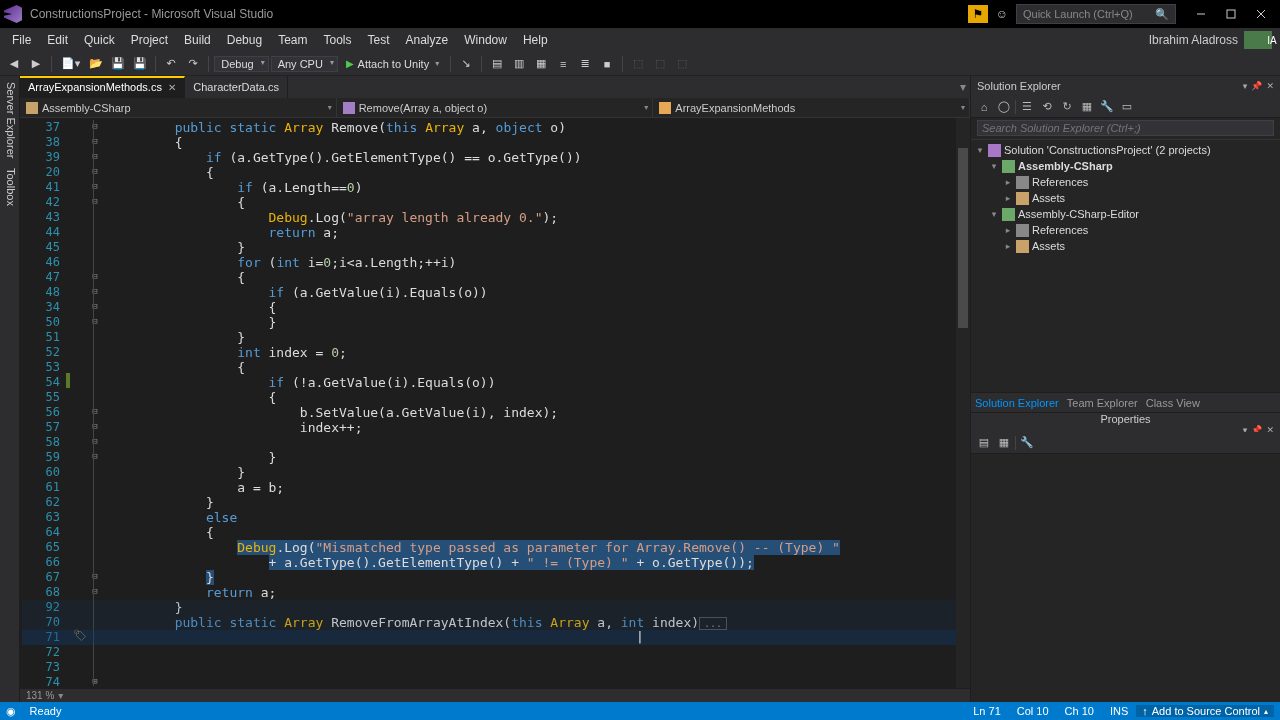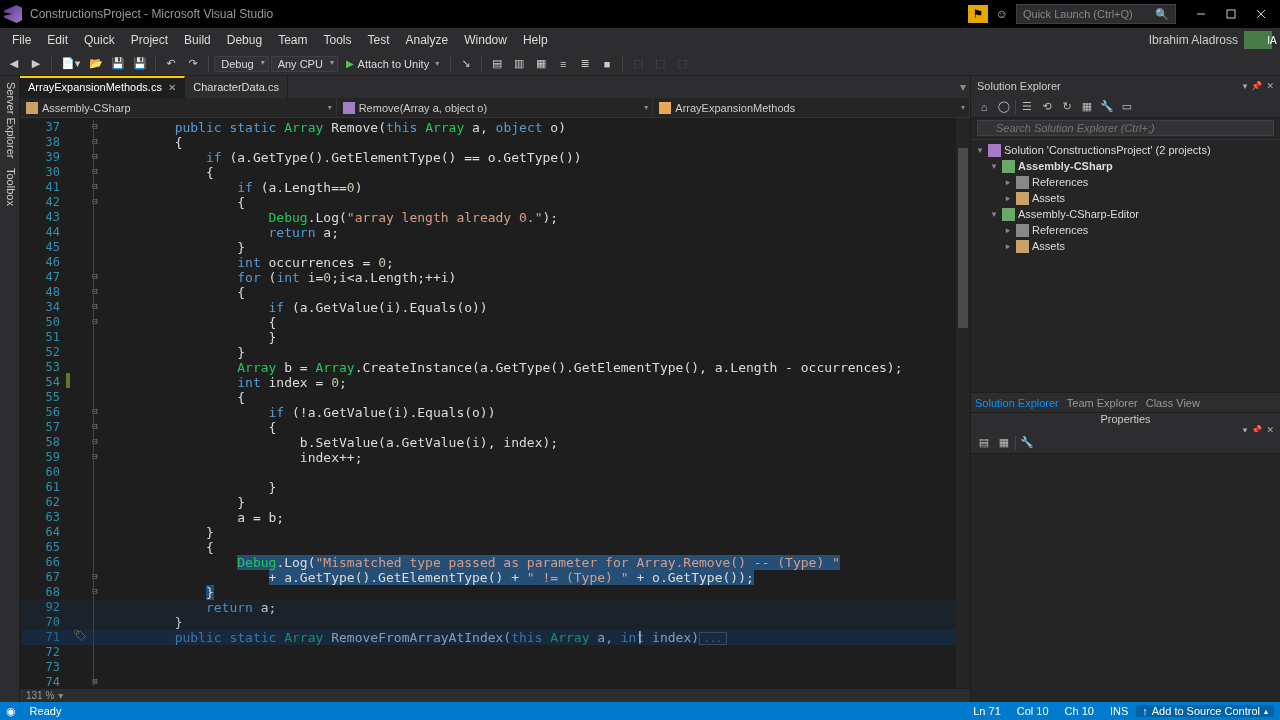--- a/index.html
+++ b/index.html
@@ -256,21 +256,21 @@
   padding: 2px 0 0 0;
   position: relative;
 }
 .code-lines .cl {
   height: 15px;
   line-height: 15px;
   white-space: pre;
   padding-left: 10px;
 }
 .cl .kw { color: #569cd6; }
-.cl .typ { color: #22c55e; }
+.cl .typ { color: #eab308; }
 .cl .str { color: #d69d85; }
 .cl .num { color: #b5cea8; }
 .cl .pln { color: #dcdcdc; }
 .sel {
   background: #264f78;
 }
 .sel-line-bg {
   position: absolute;
   background: #0e3a6b;
   left: -80px;
@@ -344,21 +344,21 @@
   background: #252526;
   border-bottom: 1px solid #333;
   padding: 2px 6px;
 }
 .se-search input {
   width: 100%;
   background: #333337;
   border: 1px solid #3f3f46;
   color: #888;
   font-size: 11px;
-  padding: 1px 18px;
+  padding: 1px 4px;
   font-style: italic;
 }
 .se-tree {
   flex: 1;
   padding: 2px 0;
   font-size: 11px;
   color: #dcdcdc;
   overflow: auto;
 }
 .se-node {
@@ -552,21 +552,21 @@
         <span class="nav-ic ic-cls"></span>
         <span>ArrayExpansionMethods</span>
       </div>
     </div>
 
     <div class="code-area">
       <div class="gutter" id="gutter">
           <div class="ln">37</div>
           <div class="ln">38</div>
           <div class="ln">39</div>
-          <div class="ln">30</div>
+          <div class="ln">20</div>
           <div class="ln">41</div>
           <div class="ln">42</div>
           <div class="ln">43</div>
           <div class="ln">44</div>
           <div class="ln">45</div>
           <div class="ln">46</div>
           <div class="ln">47</div>
           <div class="ln">48</div>
           <div class="ln">34</div>
           <div class="ln">50</div>
@@ -725,39 +725,38 @@
         <span class="cursor-caret" style="left:534px; top:511px;">|</span>
       <div class="cl">        <span class="kw">public</span><span class="pln"> </span><span class="kw">static</span><span class="pln"> </span><span class="typ">Array</span><span class="pln"> Remove(</span><span class="kw">this</span><span class="pln"> </span><span class="typ">Array</span><span class="pln"> a, </span><span class="kw">object</span><span class="pln"> o)</span></div>
           <div class="cl">        <span class="pln">{</span></div>
           <div class="cl">            <span class="kw">if</span><span class="pln"> (a.GetType().GetElementType() == o.GetType())</span></div>
           <div class="cl">            <span class="pln">{</span></div>
           <div class="cl">                <span class="kw">if</span><span class="pln"> (a.Length==</span><span class="num">0</span><span class="pln">)</span></div>
           <div class="cl">                <span class="pln">{</span></div>
           <div class="cl">                    <span class="typ">Debug</span><span class="pln">.Log(</span><span class="str">"array length already 0."</span><span class="pln">);</span></div>
           <div class="cl">                    <span class="kw">return</span><span class="pln"> a;</span></div>
           <div class="cl">                <span class="pln">}</span></div>
-          <div class="cl">                <span class="kw">int</span><span class="pln"> occurrences = </span><span class="num">0</span><span class="pln">;</span></div>
           <div class="cl">                <span class="kw">for</span><span class="pln"> (</span><span class="kw">int</span><span class="pln"> i=</span><span class="num">0</span><span class="pln">;i&lt;a.Length;++i)</span></div>
           <div class="cl">                <span class="pln">{</span></div>
           <div class="cl">                    <span class="kw">if</span><span class="pln"> (a.GetValue(i).Equals(o))</span></div>
           <div class="cl">                    <span class="pln">{</span></div>
           <div class="cl">                    <span class="pln">}</span></div>
           <div class="cl">                <span class="pln">}</span></div>
-          <div class="cl">                <span class="typ">Array</span><span class="pln"> b = </span><span class="typ">Array</span><span class="pln">.CreateInstance(a.GetType().GetElementType(), a.Length - occurrences);</span></div>
           <div class="cl">                <span class="kw">int</span><span class="pln"> index = </span><span class="num">0</span><span class="pln">;</span></div>
           <div class="cl">                <span class="pln">{</span></div>
           <div class="cl">                    <span class="kw">if</span><span class="pln"> (!a.GetValue(i).Equals(o))</span></div>
           <div class="cl">                    <span class="pln">{</span></div>
           <div class="cl">                        <span class="pln">b.SetValue(a.GetValue(i), index);</span></div>
           <div class="cl">                        <span class="pln">index++;</span></div>
           <div class="cl"><span class="pln"></span></div>
           <div class="cl">                    <span class="pln">}</span></div>
           <div class="cl">                <span class="pln">}</span></div>
           <div class="cl">                <span class="pln">a = b;</span></div>
           <div class="cl">            <span class="pln">}</span></div>
+          <div class="cl">            <span class="kw">else</span></div>
           <div class="cl">            <span class="pln">{</span></div>
           <div class="cl">                <span class="typ sel">Debug</span><span class="pln sel">.Log(</span><span class="str sel">"Mismatched type passed as parameter for Array.Remove() -- (Type) "</span></div>
           <div class="cl">                    <span class="pln sel">+ a.GetType().GetElementType() + </span><span class="str sel">" != (Type) "</span><span class="pln sel"> + o.GetType());</span></div>
           <div class="cl">            <span class="pln sel">}</span></div>
           <div class="cl">            <span class="kw">return</span><span class="pln"> a;</span></div>
           <div class="cl">        <span class="pln">}</span></div>
           <div class="cl">        <span class="kw">public</span><span class="pln"> </span><span class="kw">static</span><span class="pln"> </span><span class="typ">Array</span><span class="pln"> RemoveFromArrayAtIndex(</span><span class="kw">this</span><span class="pln"> </span><span class="typ">Array</span><span class="pln"> a, </span><span class="kw">int</span><span class="pln"> index)</span><span class="boxed-end">...</span></div>
         </div>
       <div class="v-scrollbar">
         <div class="v-thumb"></div>

